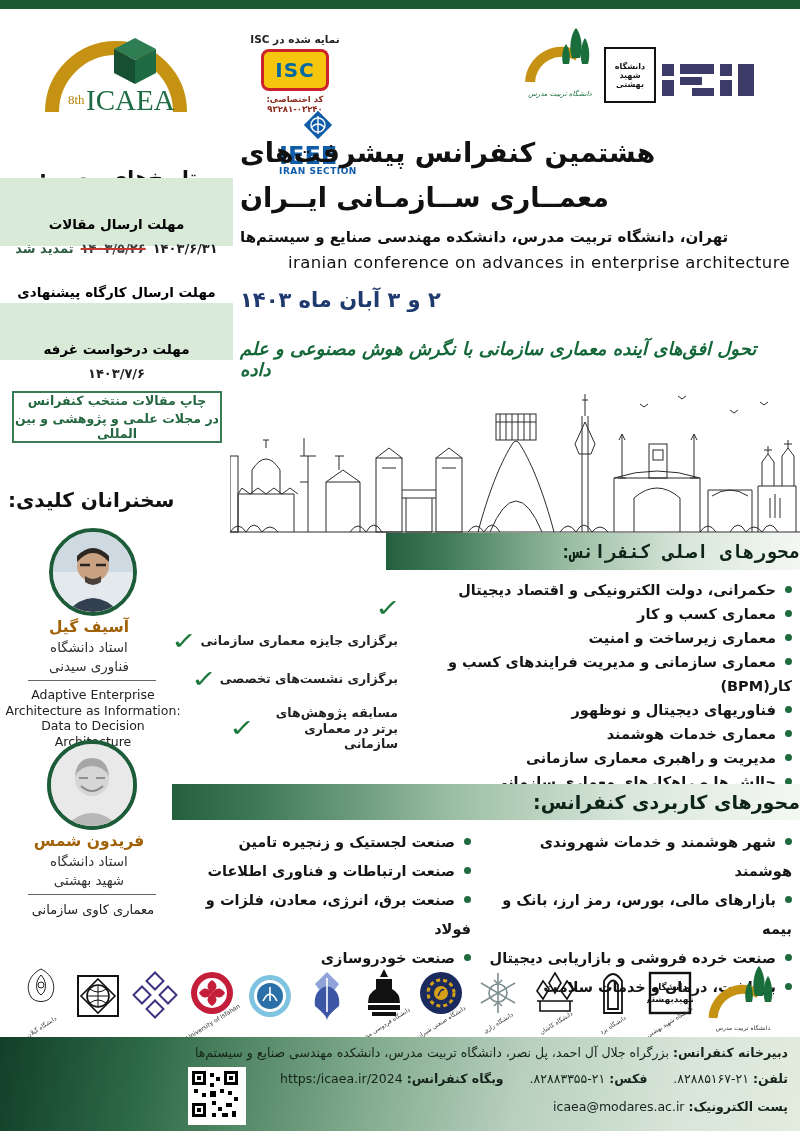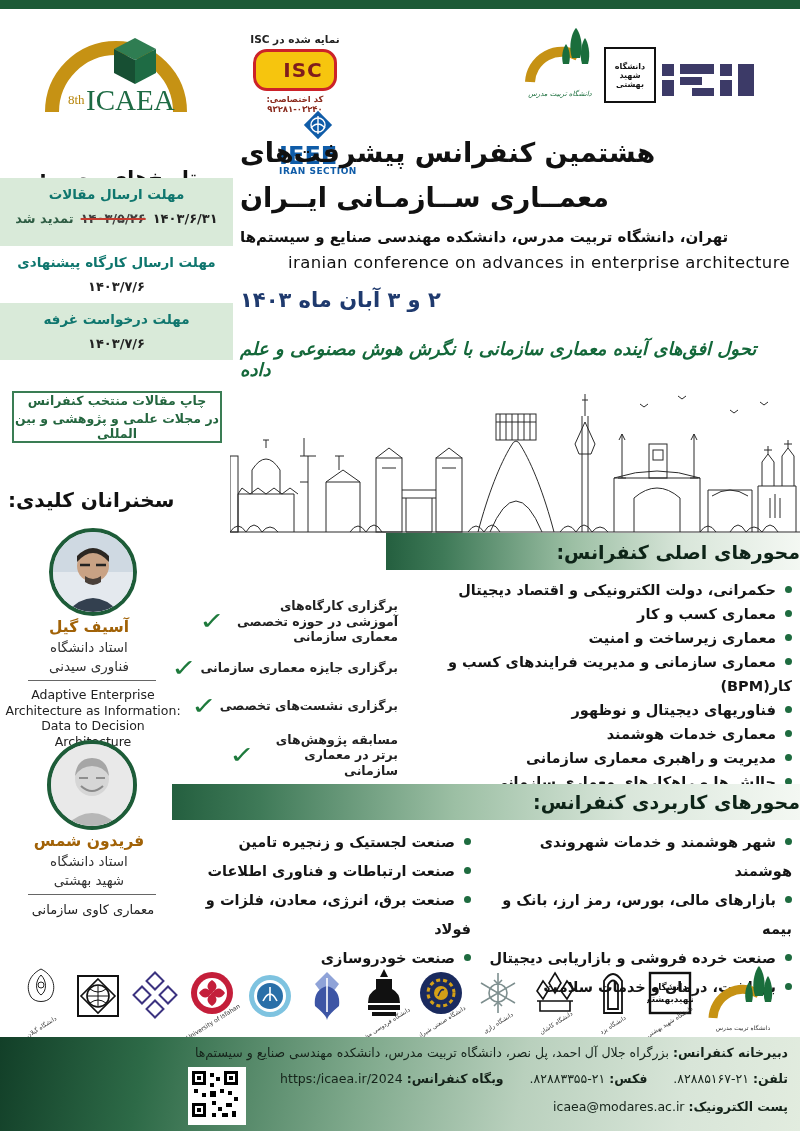--- a/index.html
+++ b/index.html
@@ -5,38 +5,38 @@
   html,body{margin:0;padding:0;background:#888;}
   .page{position:relative;width:800px;height:1131px;background:#ffffff;overflow:hidden;
         font-family:"DejaVu Sans",sans-serif;color:#1a1a1a;margin:0 auto;}
   .abs{position:absolute;}
   .rtl{direction:rtl;text-align:left;}
   .ctr{text-align:center;}
 
   
   .top-strip{left:0;top:0;width:800px;height:9px;background:#1c5a36;}
   .isc-indexed{font-size:10.5px;font-weight:bold;color:#222;}
-  .isc-box{width:62px;height:36px;background:#f6c50e;border:3px solid #cc2229;border-radius:14px;
-           display:flex;align-items:center;justify-content:center;font-weight:bold;font-size:20px;color:#7f1d1d;letter-spacing:1px;padding-left:16px;}
+  .isc-box{width:62px;height:36px;background:#f6c50e;border:3px solid #cc2229;border-radius:8px;
+           display:flex;align-items:center;justify-content:center;font-weight:bold;font-size:20px;color:#0369a1;letter-spacing:1px;}
   .isc-code{font-size:8.5px;color:#8a2b1e;font-weight:bold;}
   .ieee-text{color:#0f5ca8;font-weight:bold;font-size:24px;line-height:20px;letter-spacing:0px;}
   .ieee-sub{color:#0f5ca8;font-weight:bold;font-size:9px;letter-spacing:0.5px;}
 
   
   .title-line{font-weight:bold;color:#111;font-size:27px;line-height:30px;}
   .loc-line{font-weight:bold;font-size:15px;color:#111;}
   .eng-line{font-size:16.5px;color:#111;letter-spacing:0.4px;text-align:right;}
   .date-line{font-weight:bold;font-size:21px;color:#1f3a6e;}
   .slogan{font-weight:bold;font-style:italic;font-size:18px;color:#14683a;margin-top:8px;}
 
   
   .dates-heading{font-size:20px;font-weight:bold;color:#111;margin-top:29px;}
   .date-row{left:0;width:233px;padding:8px 4px 6px 4px;box-sizing:border-box;}
   .date-row.green{background:#d9ead9;}
-  .dr-label{font-size:13.5px;font-weight:bold;color:#0f766e;text-align:center;direction:rtl;}
+  .dr-label{font-size:13.5px;font-weight:bold;color:#000000;text-align:center;direction:rtl;margin-top:30px;}
   .dr-dates{display:flex;direction:rtl;justify-content:center;align-items:center;gap:7px;margin-top:9px;
             font-size:13px;font-weight:bold;color:#222;}
   .dr-old{color:#3d3d3d;text-decoration:line-through;text-decoration-color:#c43b2e;text-decoration-thickness:2px;}
   .dr-note{color:#2f5d44;letter-spacing:1px;}
   .pub-box{border:2px solid #3a7d54;color:#24663f;font-size:12.5px;font-weight:bold;
            display:flex;flex-direction:column;justify-content:center;gap:3px;text-align:center;direction:rtl;}
 
   
   .spk-heading{font-size:20px;font-weight:bold;color:#111;}
   .spk-photo{border-radius:50%;border:4px solid #1d5c38;overflow:hidden;background:#dfe5ea;}
@@ -236,37 +236,36 @@
       <rect x="423" y="64" width="10" height="10"></rect>
       <path d="M392,92 V48 m-4,44 h8 M464,92 V48 m-4,44 h8 M392,48 l-3,6 m3,-6 l3,6 M464,48 l-3,6 m3,-6 l3,6"></path>
       <path d="M478,146 V104 h44 V146 M482,110 q18,-12 36,0"></path>
       <path d="M528,146 V100 h38 V146 M532,100 V76 l6,-8 6,8 V100 M552,100 V70 l6,-8 6,8 V100 M538,60 v8 m-4,-4 h8 M558,54 v8 m-4,-4 h8 M540,112 v20 m10,-20 v20 M545,108 v24"></path>
       <path d="M410,18 l4,3 4,-3 M448,10 l4,3 4,-3 M500,24 l4,3 4,-3 M530,16 l4,3 4,-3"></path>
       <path d="M0,146 q8,-12 16,0 q8,-14 16,0 q8,-10 16,0 M120,146 q8,-12 16,0 q8,-14 16,0 M238,146 q8,-12 16,0 q8,-14 16,0 M330,146 q8,-12 16,0 q8,-14 16,0 q8,-10 16,0 M470,146 q8,-12 16,0 M500,146 q8,-14 16,0 q8,-10 16,0 q8,-14 16,0"></path>
     </svg>
   </div>
 
   <div class="abs bar" style="left:386px;top:533px;width:414px;height:37px;">
-    <div class="bar-text" style="">محورهای اصلی کنفرانس:</div>
+    <div class="bar-text" style="font-family:Liberation Mono, monospace;">محورهای اصلی کنفرانس:</div>
   </div>
   <ul class="abs tlist" style="left:398px;top:578px;width:394px;">
     <li>حکمرانی، دولت الکترونیکی و اقتصاد دیجیتال</li>
     <li>معماری کسب و کار</li>
     <li>معماری زیرساخت و امنیت</li>
     <li>معماری سازمانی و مدیریت فرایندهای کسب و کار(BPM)</li>
     <li>فناوریهای دیجیتال و نوظهور</li>
     <li>معماری خدمات هوشمند</li>
     <li>مدیریت و راهبری معماری سازمانی</li>
     <li>چالش ها و راهکارهای معماری سازمانی</li>
   </ul>
 
   <div class="abs" style="left:168px;top:598px;width:230px;">
     <div class="feat-item">
         <span class="check">✓</span>
-      <div class="feat-text" style="width:170px;">برگزاری کارگاه‌های آموزشی در حوزه تخصصی معماری سازمانی</div>
       </div>
     <div class="feat-item">
         <span class="check">✓</span>
       <div class="feat-text">برگزاری جایزه معماری سازمانی</div>
       </div>
     <div class="feat-item" style="margin-top:18px;">
         <span class="check">✓</span>
       <div class="feat-text">برگزاری نشست‌های تخصصی</div>
       </div>
     <div class="feat-item" style="margin-top:16px;">

